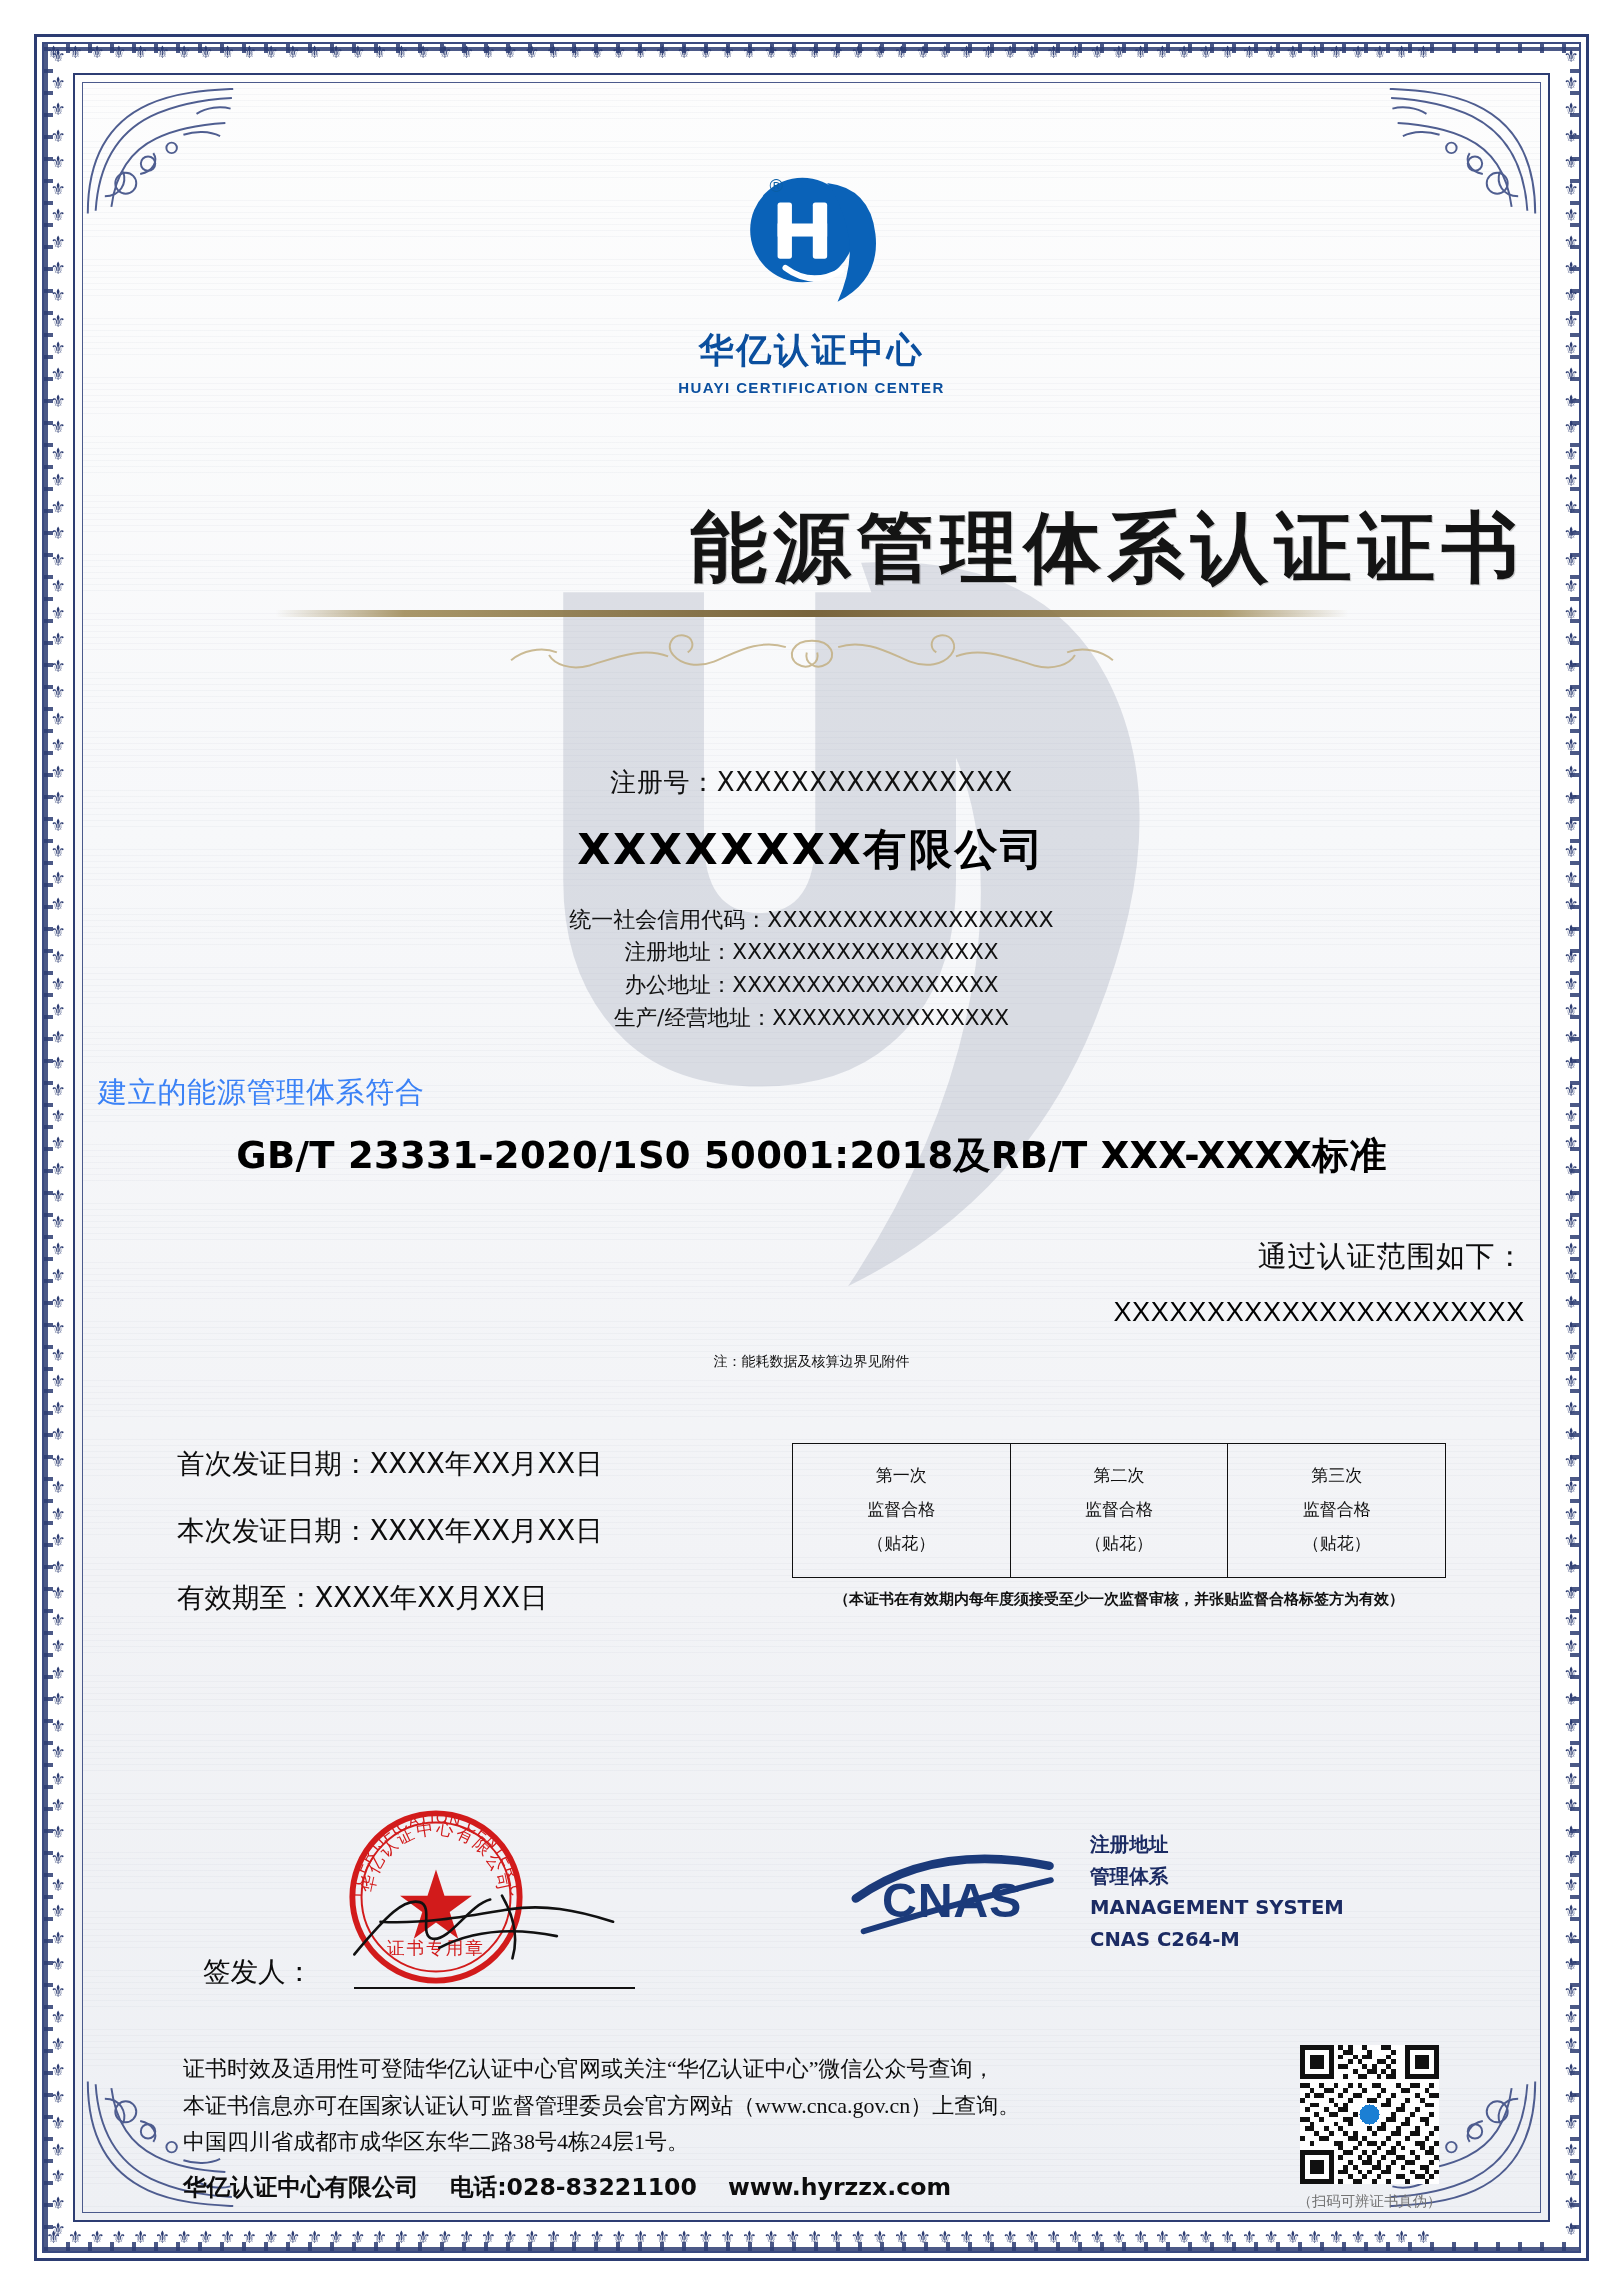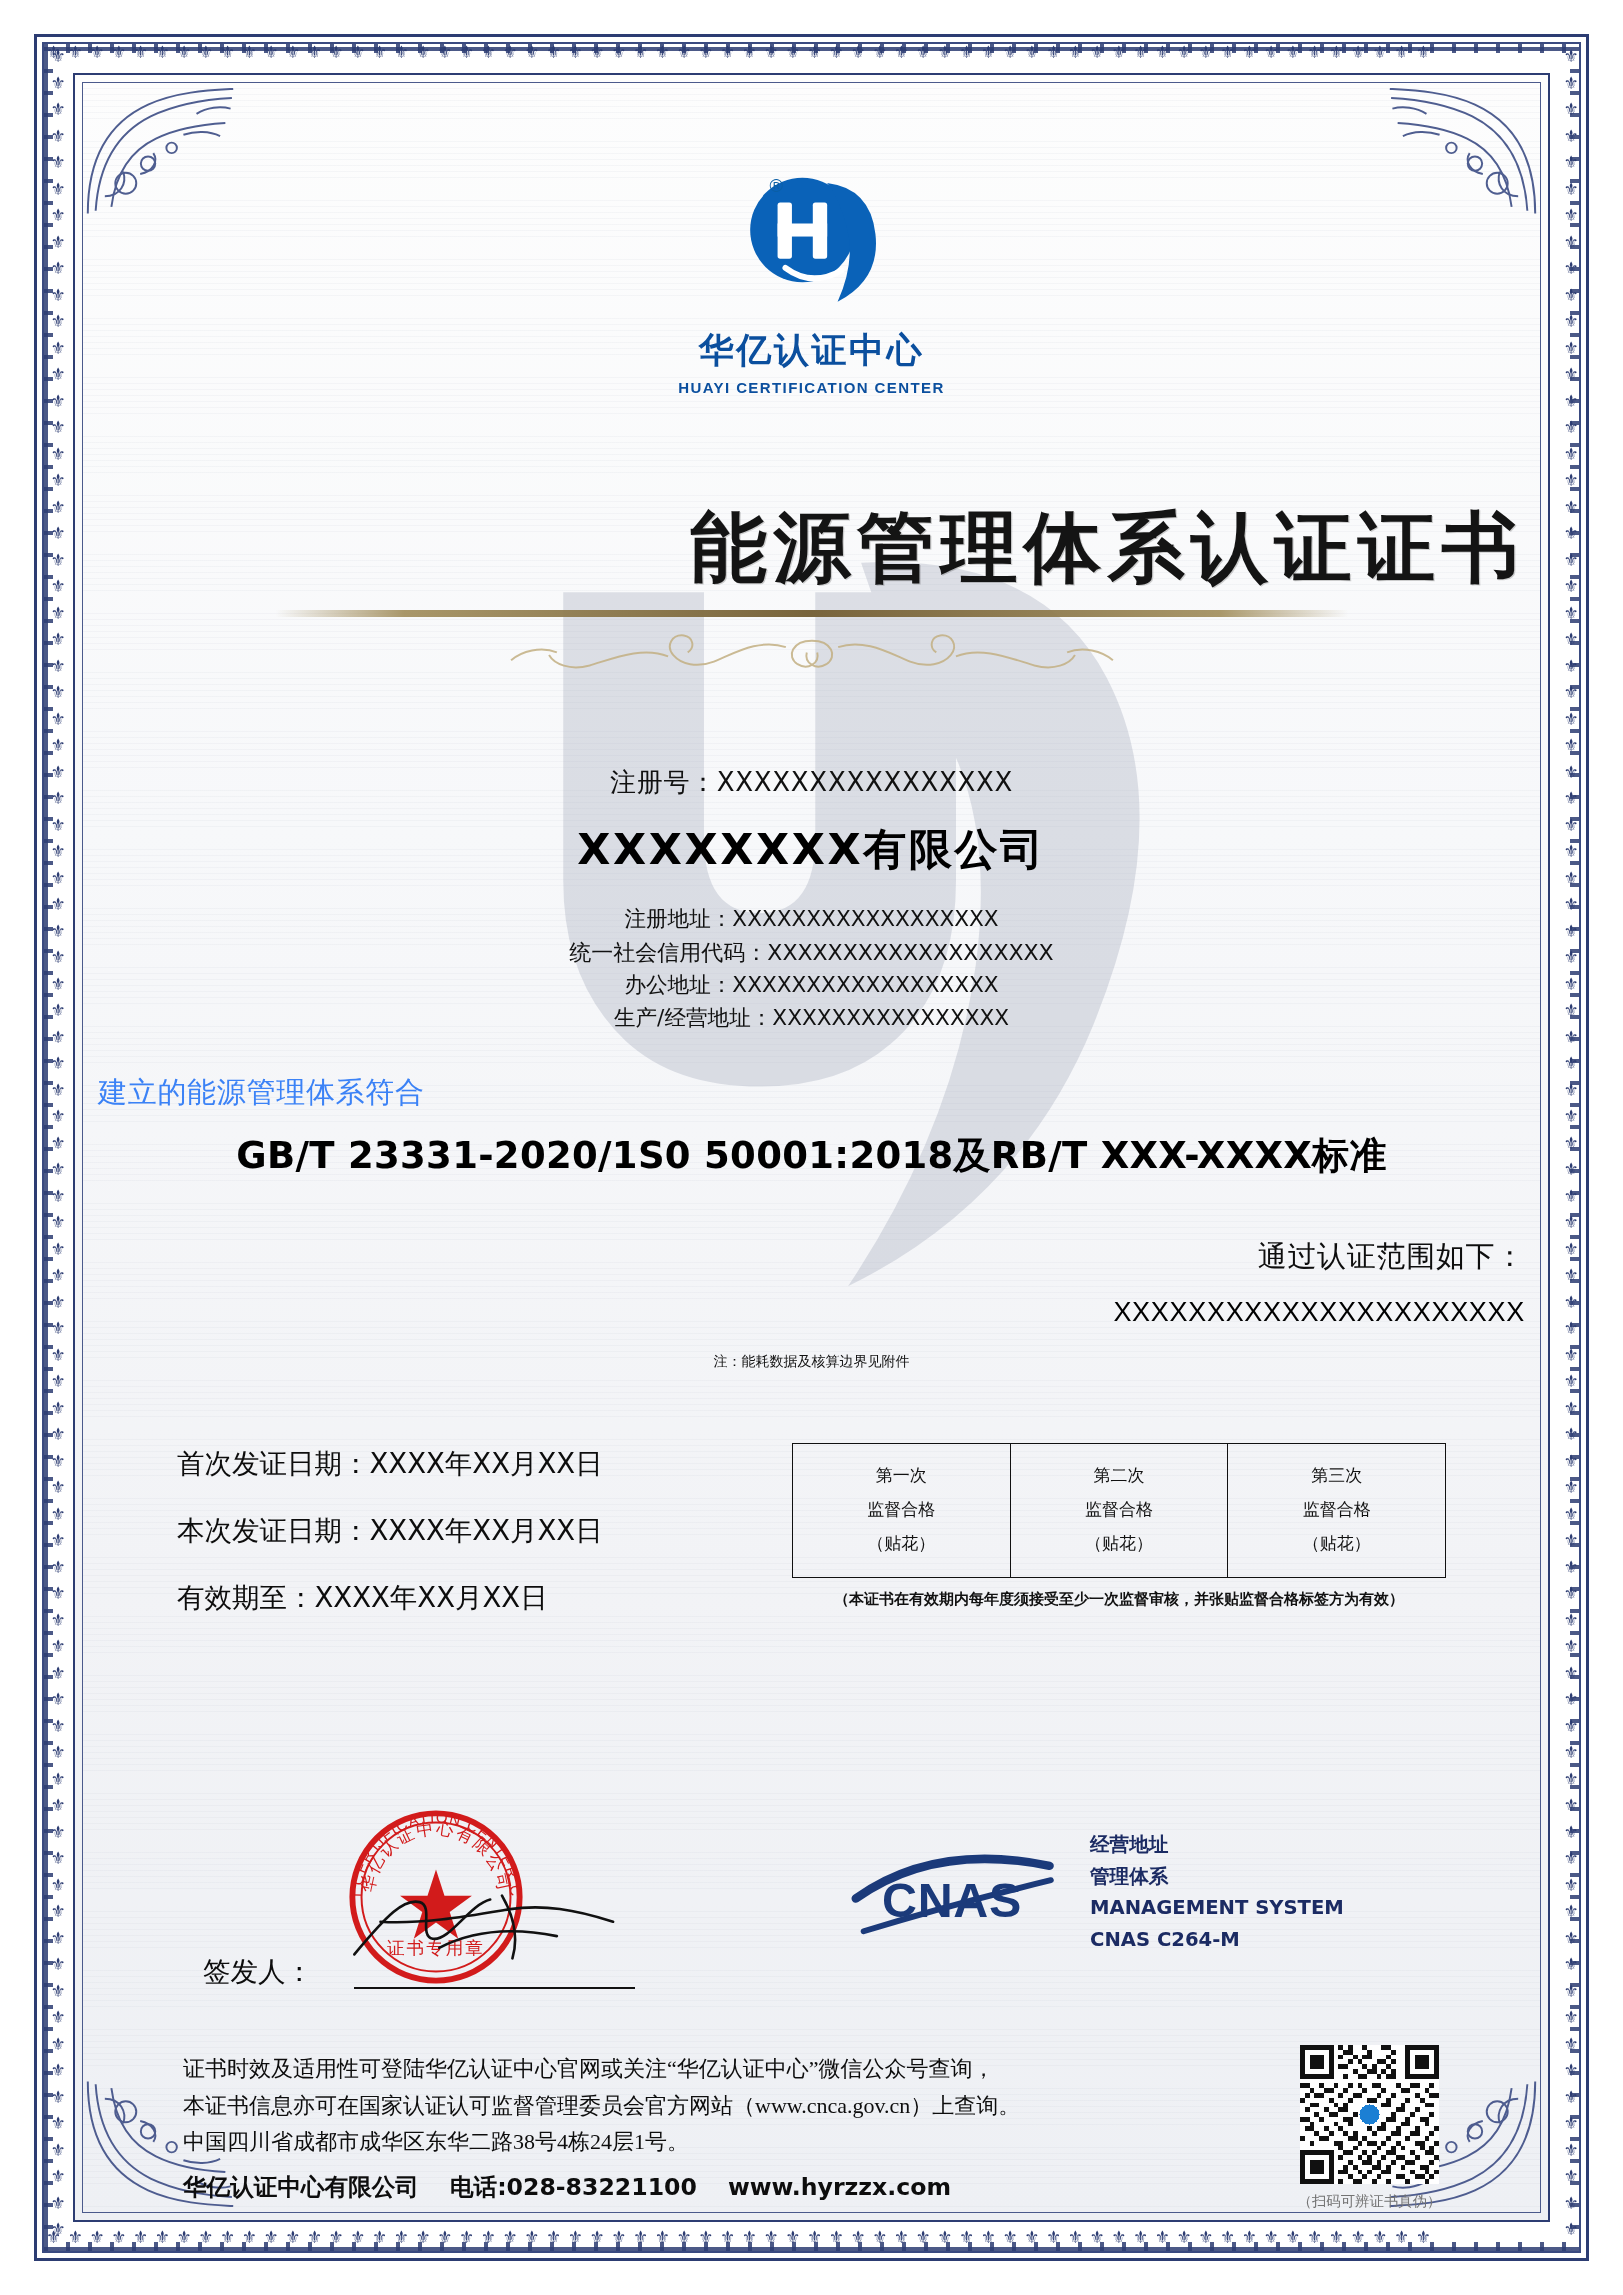--- a/index.html
+++ b/index.html
@@ -590,25 +590,25 @@
       </svg>
     </div>
 
     <div class="field-reg">
       <span>注册号：</span><span>XXXXXXXXXXXXXXXX</span>
     </div>
 
     <div class="company-name">XXXXXXXX有限公司</div>
 
     <div class="addr-block">
+      <div class="addr-line credit">
+        <span>统一社会信用代码：</span><span>XXXXXXXXXXXXXXXXXXX</span>
+      </div>
       <div class="addr-line">
         <span>注册地址：</span><span>XXXXXXXXXXXXXXXXXX</span>
-      </div>
-      <div class="addr-line credit">
-        <span>统一社会信用代码：</span><span>XXXXXXXXXXXXXXXXXXX</span>
       </div>
       <div class="addr-line">
         <span>办公地址：</span><span>XXXXXXXXXXXXXXXXXX</span>
       </div>
       <div class="addr-line">
         <span>生产/经营地址：</span><span>XXXXXXXXXXXXXXXX</span>
       </div>
     </div>
 
     <div class="conform-line">建立的能源管理体系符合</div>
@@ -688,21 +688,21 @@
 
     <div class="cnas-block">
       <div class="cnas-mark">
         <svg viewBox="0 0 330 180">
           <path d="M18 100 q120 -86 296 -50" stroke="#1b3a7a" stroke-width="13" fill="none" stroke-linecap="round"></path>
           <path d="M30 150 q130 -40 286 -78" stroke="#1b3a7a" stroke-width="9" fill="none" stroke-linecap="round"></path>
           <text x="165" y="128" font-size="74" font-weight="bold" fill="#1b3a7a" text-anchor="middle" font-family="&quot;Liberation Sans&quot;, sans-serif" letter-spacing="1">CNAS</text>
         </svg>
       </div>
       <div class="cnas-text">
-        <div>经营地址</div>
+        <div>注册地址</div>
         <div>管理体系</div>
         <div>MANAGEMENT SYSTEM</div>
         <div>CNAS C264-M</div>
       </div>
     </div>
 
     <div class="footer">
       <div class="footer-line">证书时效及适用性可登陆华亿认证中心官网或关注“华亿认证中心”微信公众号查询，</div>
       <div class="footer-line">本证书信息亦可在国家认证认可监督管理委员会官方网站（www.cnca.gov.cn）上查询。</div>
       <div class="footer-line">中国四川省成都市成华区东华二路38号4栋24层1号。</div>

